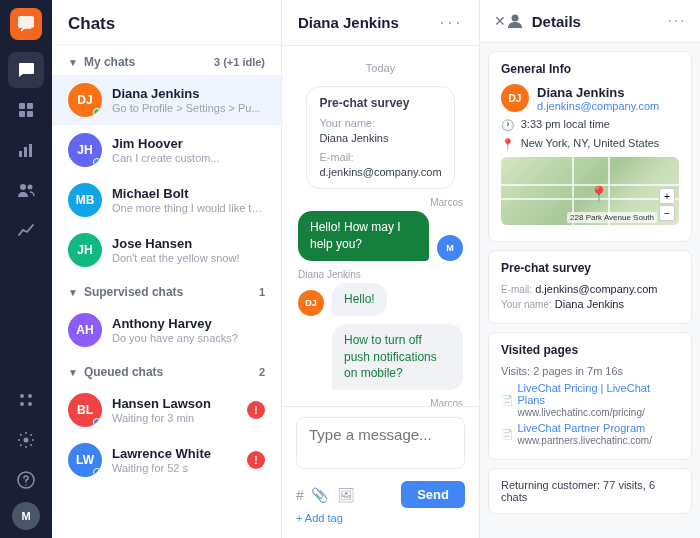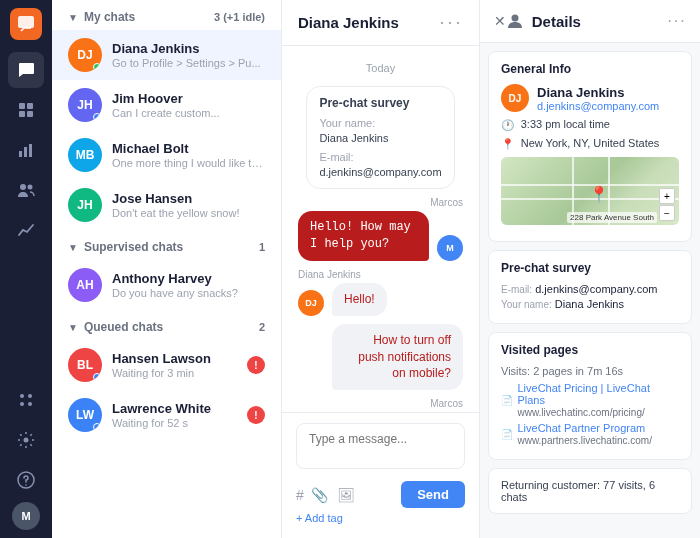--- a/index.html
+++ b/index.html
@@ -170,37 +170,37 @@
       color: #fff;
       display: flex; align-items: center; justify-content: center;
     }
     .msg-bubble {
       max-width: 240px;
       padding: 8px 12px;
       border-radius: 14px;
       font-size: 12px;
       line-height: 1.4;
     }
-    .msg-bubble.visitor { background: #f0f2f5; color: #b91c1c; border-bottom-left-radius: 4px; text-align: right; }
-    .msg-bubble.agent { background: #b91c1c; color: #fff; border-bottom-right-radius: 4px; font-family: Liberation Mono, monospace; }
+    .msg-bubble.visitor { background: #f0f2f5; color: #15803d; border-bottom-left-radius: 4px; }
+    .msg-bubble.agent { background: #15803d; color: #fff; border-bottom-right-radius: 4px; }
     .msg-bubble.system { background: #fff; border: 1px solid #e8ecf0; color: #374151; font-size: 11px; }
     .msg-sender { font-size: 10px; color: #9ca3af; margin-bottom: 3px; }
     .msg-sender.right { text-align: right; }
     .msg-col { display: flex; flex-direction: column; }
 
     .chat-input-area {
       border-top: 1px solid #e8ecf0;
       padding: 10px 14px;
     }
     .chat-input-box {
       width: 100%;
       border: 1px solid #e8ecf0;
       border-radius: 8px;
       padding: 8px 12px;
-      font-size: 12px;
+      font-size: 15px;
       color: #9ca3af;
       margin-bottom: 8px;
       outline: none;
       min-height: 40px;
       resize: none;
       font-family: inherit;
     }
     .chat-input-tools {
       display: flex;
       align-items: center;
@@ -390,20 +390,21 @@
     <svg width="18" height="18" viewBox="0 0 18 18" fill="currentColor">
       <circle cx="9" cy="9" r="8" fill="none" stroke="currentColor" stroke-width="1.5"></circle>
       <path d="M7 7c0-1.1.9-2 2-2s2 .9 2 2-.9 2-2 2v2" stroke="currentColor" stroke-width="1.5" fill="none" stroke-linecap="round"></path>
       <circle cx="9" cy="14" r="0.8"></circle>
     </svg>
   </div>
   <div class="nav-avatar">M</div>
 </div>
 
 <div class="chat-list-panel">
+  <div class="chat-list-header">Chats</div>
 
   <div class="section-header">
     <span class="chevron">▼</span>
     <span>My chats</span>
     <span class="count-badge">3 (+1 idle)</span>
   </div>
 
   <div class="chat-item active">
     <div class="chat-avatar" style="background:#f97316;">DJ
       <div class="avatar-online"></div>

